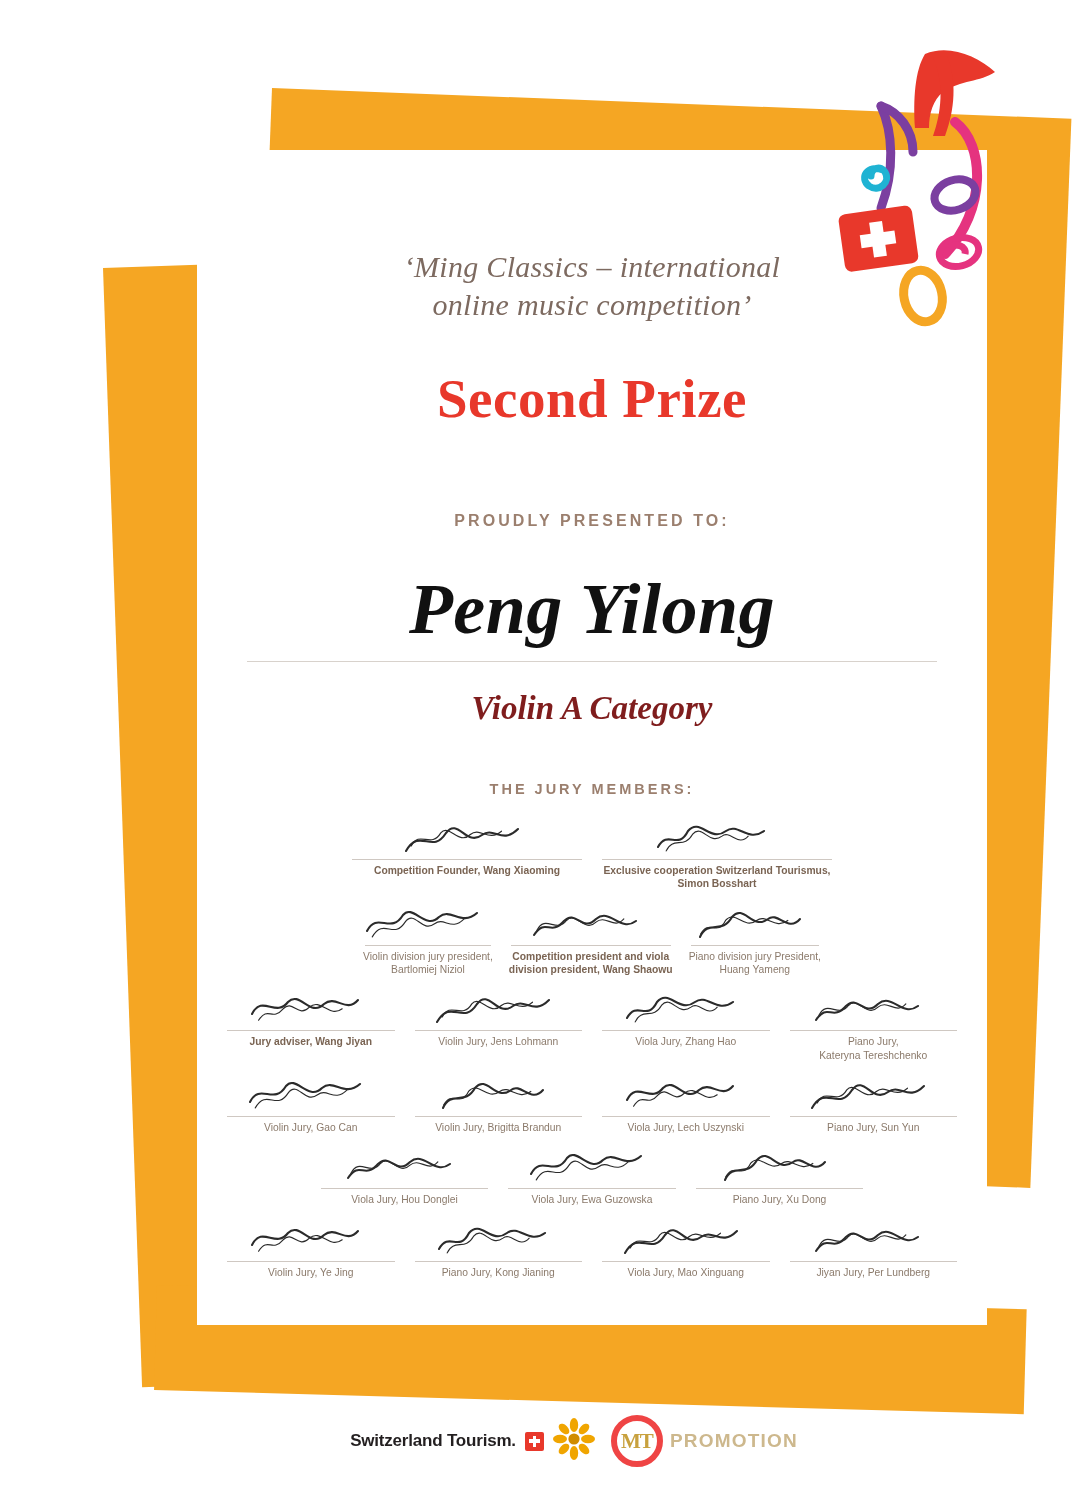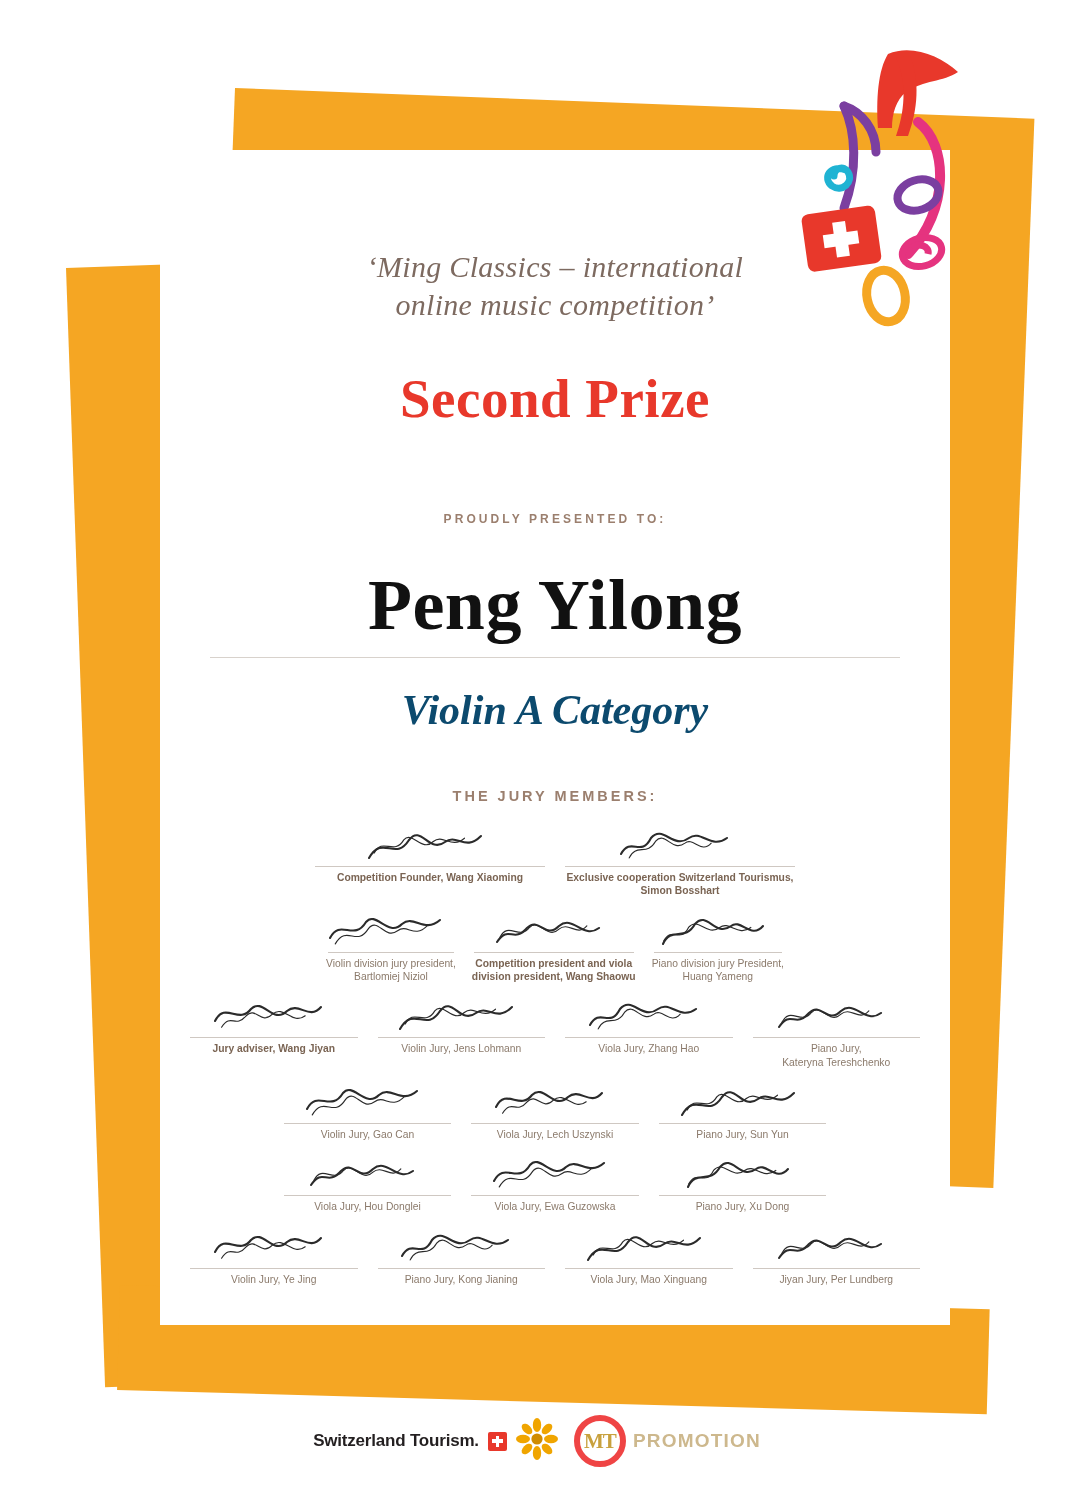--- a/index.html
+++ b/index.html
@@ -12,20 +12,21 @@
     height: 1500px;
     font-family: "Liberation Sans", sans-serif;
     overflow: hidden;
     position: relative;
   }
 
   .page {
     position: absolute;
     inset: 0;
     background: #ffffff;
+    margin-left: 37px;
   }
 
   
   .frame-back {
     position: absolute;
     left: 235px;
     top: 88px;
     width: 800px;
     height: 1070px;
     background: #f5a623;
@@ -89,46 +90,47 @@
   }
   .prize {
     font-family: "Liberation Serif", serif;
     font-weight: bold;
     font-size: 55px;
     color: #e8382b;
     margin-top: 42px;
     letter-spacing: 0.5px;
   }
   .presented {
-    font-size: 12px;
+    font-size: 16px;
     letter-spacing: 3.1px;
     font-weight: bold;
     color: #9b7f6e;
     margin-top: 82px;
   }
   .winner {
     font-family: "Liberation Serif", serif;
     font-weight: bold;
+    font-style: italic;
     font-size: 72px;
     color: #111111;
     margin-top: 38px;
     letter-spacing: 0.5px;
   }
   .winner-rule {
     width: 690px;
     height: 1px;
     background: #d8d2cc;
     margin: 10px auto 0 auto;
   }
   .category {
     font-family: "Liberation Serif", serif;
     font-weight: bold;
     font-style: italic;
-    font-size: 42px;
-    color: #0c4a6e;
+    font-size: 33px;
+    color: #7f1d1d;
     margin-top: 28px;
     text-align: center;
   }
   .jury-heading {
     font-size: 14.5px;
     letter-spacing: 3px;
     font-weight: bold;
     color: #9b7f6e;
     margin-top: 54px;
   }
@@ -401,20 +403,30 @@
         <div class="sig-row row-4">
           <div class="sig-cell">
             <div class="sig-mark">
               <svg class="scribble" width="130" height="42" viewBox="0 0 130 42">
                 <path d="M4 28 C14 8 28 32 40 12 C50 0 62 28 76 14 C88 4 98 24 114 10" stroke="#2b2b2b" stroke-width="2.1" fill="none" stroke-linecap="round"></path>
                 <path d="M4 34 C18 10 30 38 44 16 C56 0 64 30 80 18 C92 9 100 28 116 12" stroke="#2b2b2b" stroke-width="1.4" fill="none" stroke-linecap="round" transform="translate(6,6) scale(0.82)"></path>
               </svg>
             </div>
             <div class="sig-line"></div>
             <div class="sig-label">Violin Jury, Gao Can</div>
+          </div>
+          <div class="sig-cell">
+            <div class="sig-mark">
+              <svg class="scribble" width="130" height="42" viewBox="0 0 130 42">
+                <path d="M10 34 C18 16 32 32 42 14 C54 0 62 28 78 16 C88 8 98 30 110 16" stroke="#2b2b2b" stroke-width="2.1" fill="none" stroke-linecap="round"></path>
+                <path d="M6 30 C16 12 26 34 36 14 C48 0 58 26 74 14 C86 5 96 26 112 14" stroke="#2b2b2b" stroke-width="1.4" fill="none" stroke-linecap="round" transform="translate(6,6) scale(0.82)"></path>
+              </svg>
+            </div>
+            <div class="sig-line"></div>
+            <div class="sig-label">Violin Jury, Brigitta Brandun</div>
           </div>
           <div class="sig-cell">
             <div class="sig-mark">
               <svg class="scribble" width="130" height="42" viewBox="0 0 130 42">
                 <path d="M6 26 C16 6 30 30 42 14 C54 2 64 30 78 16 C90 6 100 26 112 12" stroke="#2b2b2b" stroke-width="2.1" fill="none" stroke-linecap="round"></path>
                 <path d="M8 32 C20 14 24 34 38 18 C50 6 56 30 70 16 C84 4 94 30 110 18" stroke="#2b2b2b" stroke-width="1.4" fill="none" stroke-linecap="round" transform="translate(6,6) scale(0.82)"></path>
               </svg>
             </div>
             <div class="sig-line"></div>
             <div class="sig-label">Viola Jury, Lech Uszynski</div>

